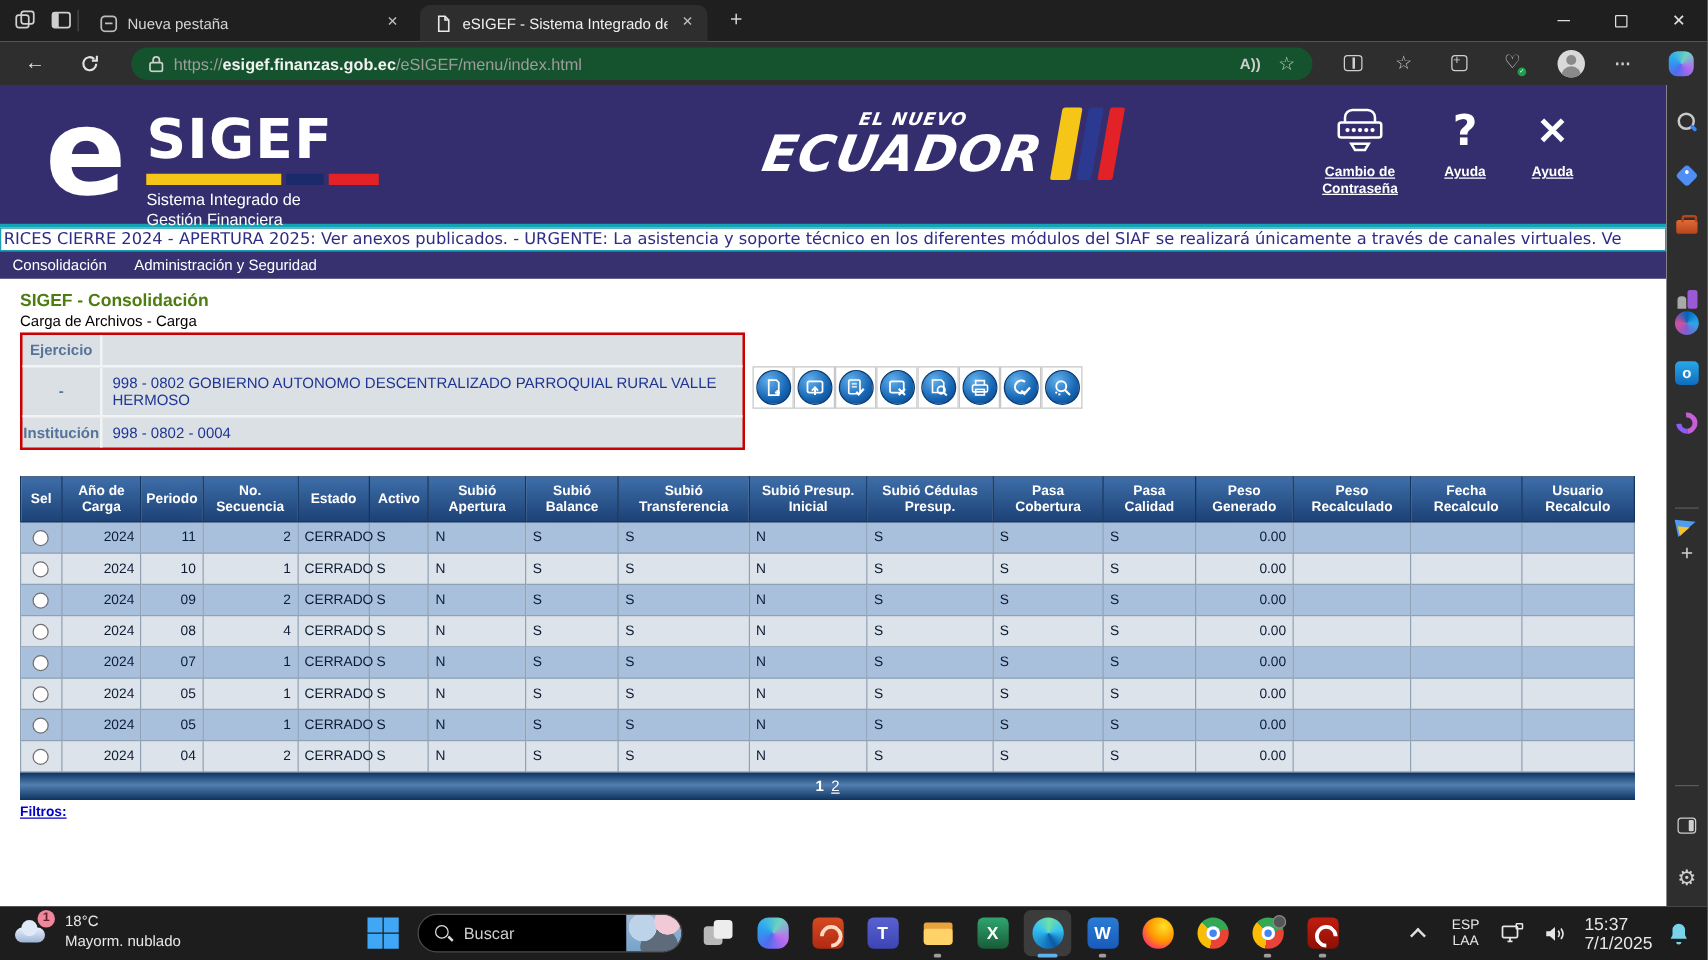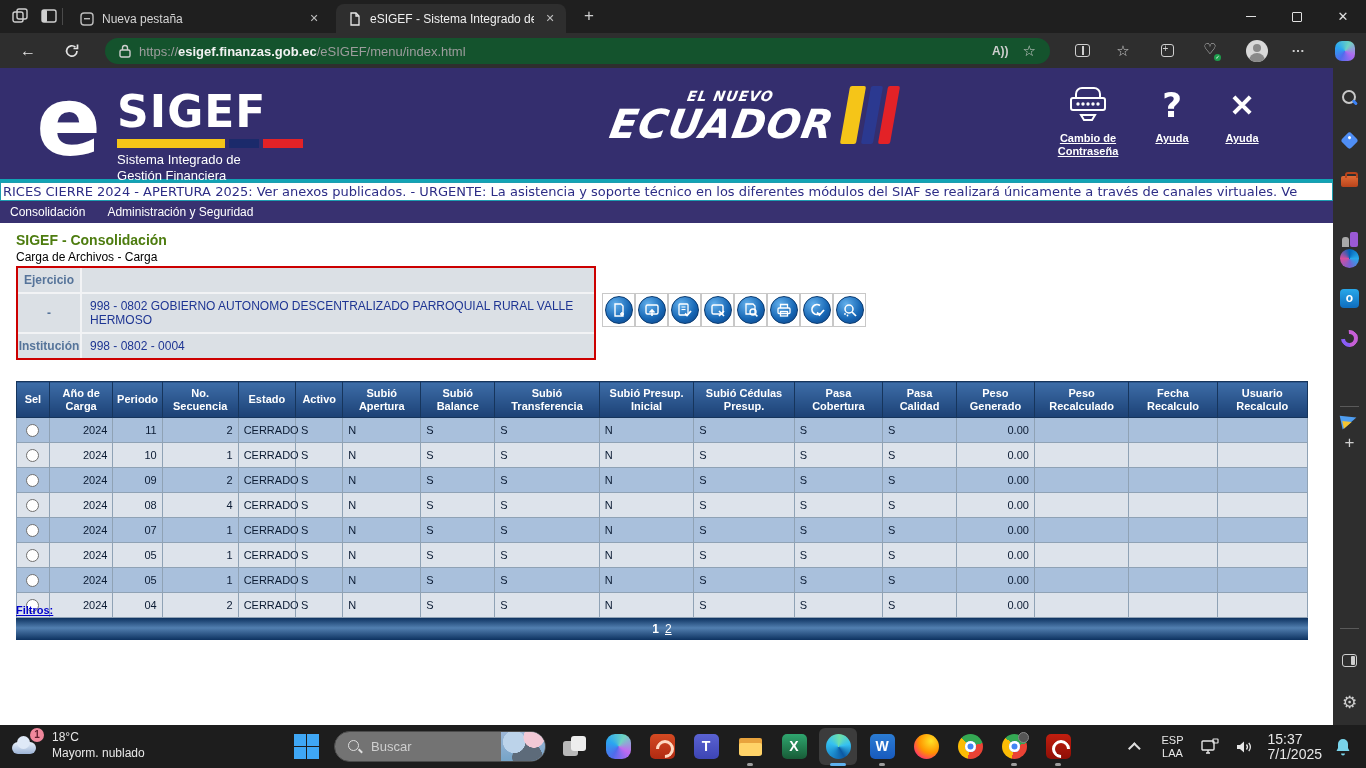--- a/index.html
+++ b/index.html
@@ -122,33 +122,33 @@
 table.grid td { height:25px; border:1px solid #8fa2b5; padding:0 5px; font-size:11px; color:#0b1b33; }
 tr.dark td { background:#a9c0dc; }
 tr.light td { background:#dde3eb; }
 td.right { text-align:right; }
 td.left { text-align:left; }
 td.center { text-align:center; }
 .radio { display:inline-block; width:13px; height:13px; border:1px solid #707070; border-radius:50%; background:#fff; vertical-align:middle; }
 .pager { width:1292px; height:22px; background:linear-gradient(#0d3260 0%,#527fb0 45%,#0d3260 100%); color:#fff; font-size:12px; display:flex; align-items:center; justify-content:center; gap:6px; }
 .pager .cur { font-weight:bold; }
 .pager .lnk { text-decoration:underline; cursor:pointer; }
-.filters-link { position:absolute; left:16px; top:536px; font-size:11px; font-weight:bold; color:#0000cc; text-decoration:underline; cursor:pointer; }
+.filters-link { position:absolute; left:16px; top:576px; font-size:11px; font-weight:bold; color:#0000cc; text-decoration:underline; cursor:pointer; }
 
 
 .taskbar { position:absolute; left:0; top:725px; width:1366px; height:43px; background:#1d1d1d; color:#e8e8e8; }
 .weather { position:absolute; left:10px; top:4px; display:flex; align-items:center; }
 .w-cloud { position:relative; width:32px; height:26px; }
 .w-cloud::before { content:""; position:absolute; left:2px; top:10px; width:24px; height:12px; border-radius:8px; background:linear-gradient(#e8f0fa,#9db4d6); }
 .w-cloud::after { content:""; position:absolute; left:7px; top:4px; width:13px; height:13px; border-radius:50%; background:#dfe9f7; }
 .w-badge { position:absolute; left:20px; top:-4px; width:14px; height:14px; border-radius:50%; background:#f0889c; color:#5e1f2e; font-size:10px; font-weight:bold; text-align:center; line-height:14px; z-index:2; }
 .w-text { margin-left:10px; font-size:12px; line-height:16px; }
 .start-btn { position:absolute; left:294px; top:9px; width:26px; height:26px; display:grid; grid-template-columns:12px 12px; grid-template-rows:12px 12px; gap:1px; }
 .start-btn i { background:#3fa7f5; }
-.searchbox { position:absolute; left:334px; top:6px; width:212px; height:31px; background:#737373; border:1px solid #4b4b4b; border-radius:16px; display:flex; align-items:center; overflow:hidden; }
+.searchbox { position:absolute; left:334px; top:6px; width:212px; height:31px; background:#000000; border:1px solid #4b4b4b; border-radius:16px; display:flex; align-items:center; overflow:hidden; }
 .searchbox .s-mag { position:relative; width:16px; height:16px; margin:0 8px 0 12px; flex:0 0 auto; }
 .searchbox .s-mag::before { content:""; position:absolute; left:1px; top:1px; width:9px; height:9px; border:1.8px solid #dedede; border-radius:50%; }
 .searchbox .s-mag::after { content:""; position:absolute; left:11px; top:11px; width:5px; height:1.8px; background:#dedede; transform:rotate(45deg); }
 .searchbox .s-text { flex:1; font-size:13px; color:#cfcfcf; }
 .searchbox .s-img { width:44px; height:31px; flex:0 0 auto; background:radial-gradient(circle at 75% 20%,#f2c9d6 0 25%,transparent 26%),radial-gradient(circle at 30% 35%,#bcd3ea 0 30%,transparent 31%),radial-gradient(circle at 60% 85%,#5d6b7a 0 40%,transparent 41%),linear-gradient(#9fb8d8,#74a3c7); }
 .apps { position:absolute; left:552px; top:1px; display:flex; }
 .app { width:44px; height:41px; position:relative; display:flex; align-items:center; justify-content:center; }
 .app .hl { position:absolute; left:3px; top:2px; width:38px; height:37px; background:#3c3c3c; border-radius:6px; }
 .dot { position:absolute; bottom:1px; left:50%; transform:translateX(-50%); width:6px; height:3px; border-radius:2px; background:#9d9d9d; }
 .dot.active { width:16px; background:#5fb2ef; }

